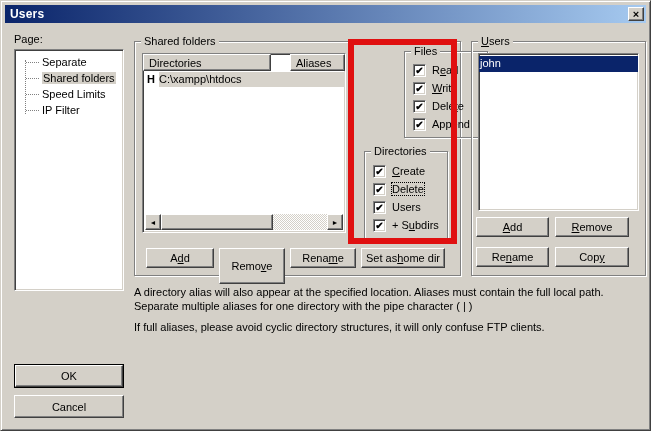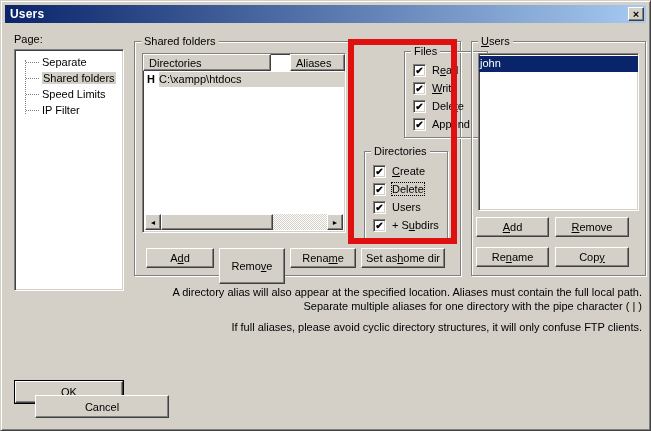--- a/index.html
+++ b/index.html
@@ -120,21 +120,21 @@
   .users-list { position: absolute; left: 477px; top: 52px; width: 161px; height: 158px; padding: 2px 0 0 0; }
   .user-item { height: 16px; line-height: 15px; padding-left: 1px; cursor: default; }
   .user-item.selected { background: var(--selection,#0a246a); color: #fff; }
 
   
   .annotation {
     position: absolute; left: 347px; top: 38px; width: 109px; height: 205px;
     border: 6px solid var(--annotation,#e01010); z-index: 50; pointer-events: none;
   }
 
-  .notes { position: absolute; left: 133px; top: 284px; width: 508px; line-height: 14px; text-align: right; }
+  .notes { position: absolute; left: 133px; top: 284px; width: 508px; line-height: 14px; }
   .notes p + p { margin-top: 7px; }
 
   u { text-underline-offset: 1px; }
 </style>
 </head>
 <body>
 
 <div class="dialog">
 
   <div class="titlebar">
@@ -233,18 +233,18 @@
   <div class="btn" style="left:475px; top:216px; width:73px; height:20px;"><u>A</u>dd</div>
   <div class="btn" style="left:554px; top:216px; width:74px; height:20px;"><u>R</u>emove</div>
   <div class="btn" style="left:475px; top:246px; width:73px; height:20px;">Re<u>n</u>ame</div>
   <div class="btn" style="left:554px; top:246px; width:74px; height:20px;">Cop<u>y</u></div>
 
   <div class="notes">
     <p>A directory alias will also appear at the specified location. Aliases must contain the full local path. Separate multiple aliases for one directory with the pipe character ( | )</p>
     <p>If full aliases, please avoid cyclic directory structures, it will only confuse FTP clients.</p>
   </div>
 
-  <div class="btn-default-ring" style="left:13px; top:363px; width:110px; height:24px;margin-top:16px;">
+  <div class="btn-default-ring" style="left:13px; top:363px; width:110px; height:24px;">
     <div class="btn">OK</div>
   </div>
-  <div class="btn" style="left:13px; top:394px; width:134px; height:23px;margin-left:21px;">Cancel</div>
+  <div class="btn" style="left:13px; top:394px; width:110px; height:23px;">Cancel</div>
 
 </div>
 
 </body></html>

